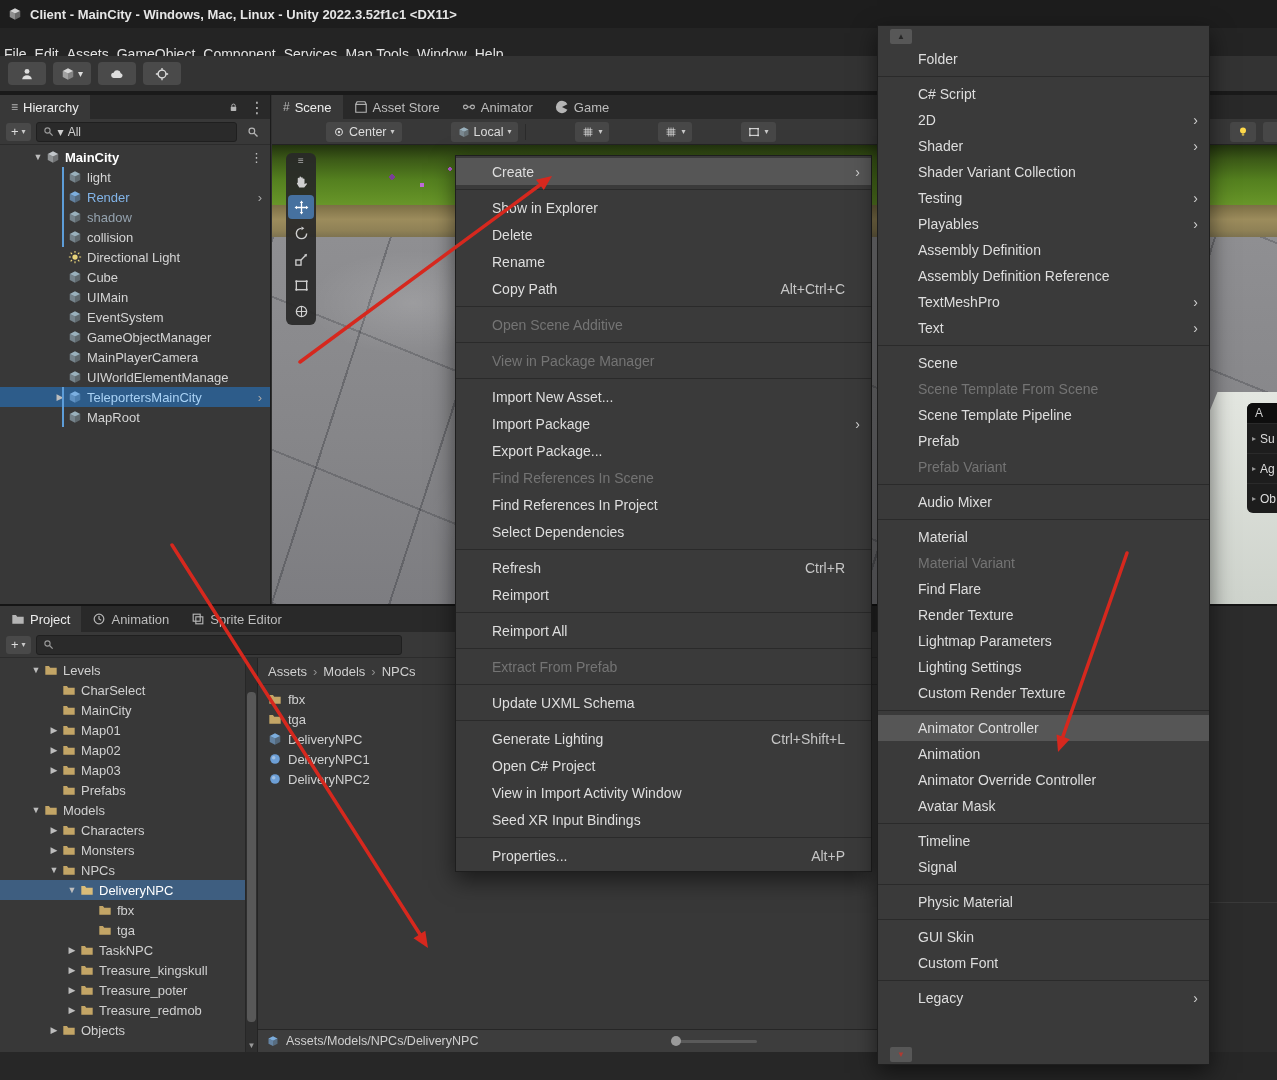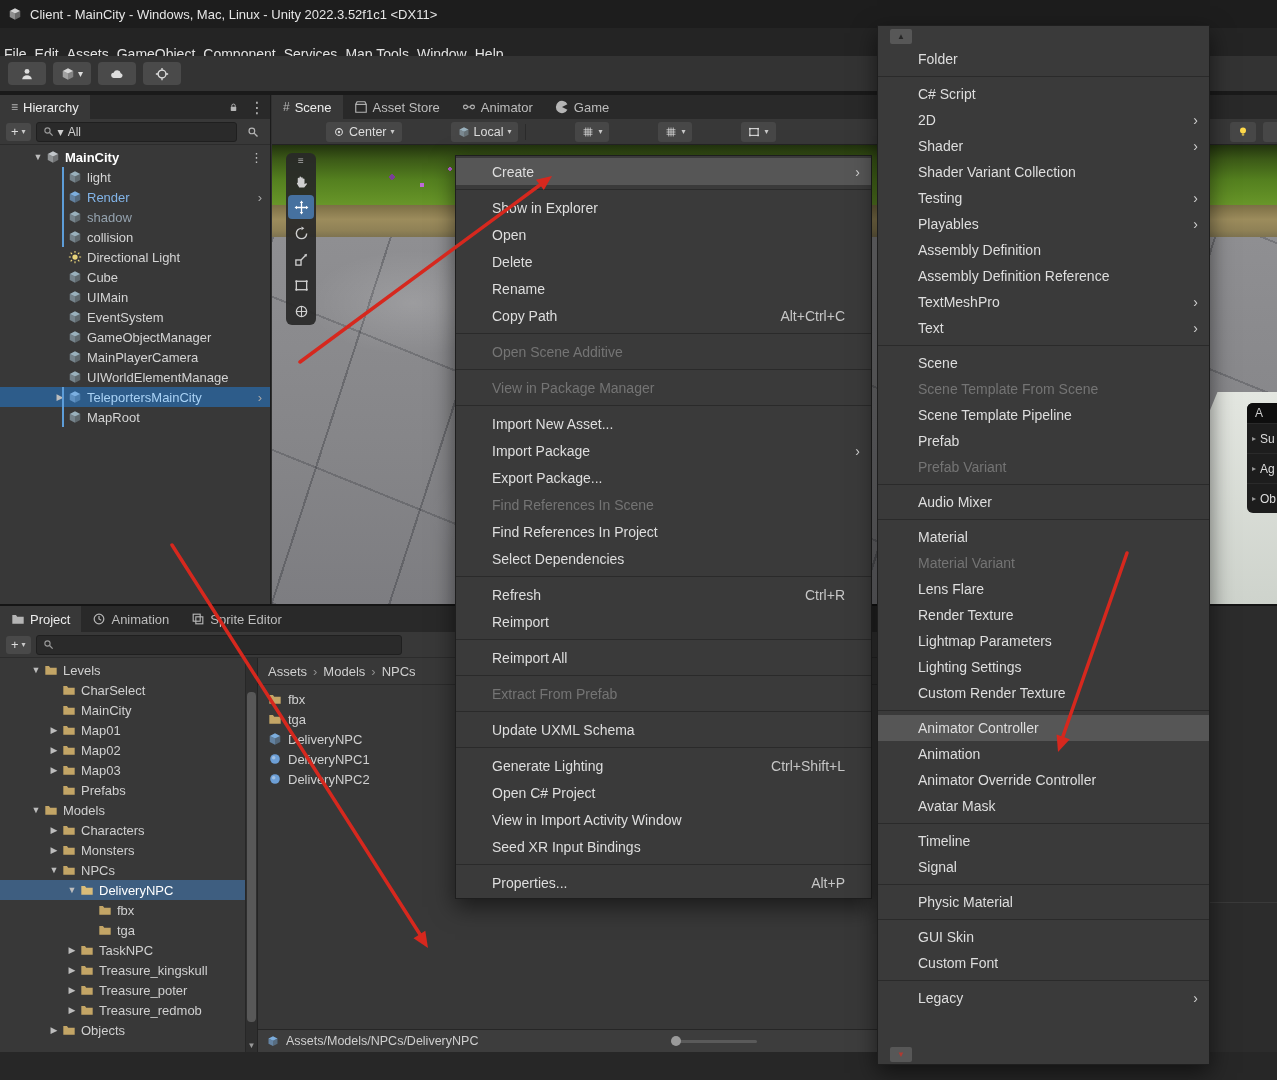--- a/index.html
+++ b/index.html
@@ -5,21 +5,21 @@
   html,body{margin:0;padding:0;background:#111;}
   .stage{position:relative;width:1277px;height:1080px;overflow:hidden;background:#303030;
          font-family:"Liberation Sans","DejaVu Sans",sans-serif;color:#d4d4d4;-webkit-font-smoothing:antialiased;}
   .icon{width:14px;height:14px;display:block;flex:none;}
   
   .ic-cube{color:#9eb6c3}.ic-prefab{color:#7fb3e6}.ic-scene{color:#c9ced2}.ic-sun{color:#e8d47a}
   .ic-folder{color:#c3a566}.ic-folder-open{color:#d9bc79}.ic-circle{color:#6d9fd6}.ic-tab{color:#b5b5b5}
   .ic-white{color:#dcdcdc}.ic-bulb{color:#ffd94a}
 
   
-  .titlebar{position:absolute;left:0;top:0;width:100%;height:28px;background:#1d1d1d;display:flex;align-items:center;gap:8px;padding-left:8px;box-sizing:border-box;font-size:13px;color:#e6e6e6;}
+  .titlebar{position:absolute;left:0;top:0;width:100%;height:28px;background:#1d1d1d;display:flex;align-items:center;gap:8px;padding-left:8px;box-sizing:border-box;font-size:13px;color:#e6e6e6;font-weight:bold;}
   .menubar{position:absolute;left:0;top:28px;width:100%;height:28px;background:#242424;display:flex;align-items:center;font-size:14px;color:#e2e2e2;}
   .mb-item{padding:0 4px;height:100%;display:flex;align-items:center;margin-top:24px;}
   .toolbar{position:absolute;left:0;top:56px;width:100%;height:35px;background:#333;display:flex;align-items:center;gap:7px;padding-left:8px;box-sizing:border-box;}
   .tb-btn{height:23px;min-width:28px;background:#4a4a4a;border-radius:4px;display:flex;align-items:center;justify-content:center;gap:3px;color:#ddd;padding:0 5px;font-size:10px;}
   .chromegap{position:absolute;left:0;top:91px;width:100%;height:4px;background:#1a1a1a;}
 
   
   .tabstrip{height:24px;background:#292929;display:flex;align-items:stretch;flex:none;}
   .tab{display:flex;align-items:center;gap:5px;padding:0 11px;font-size:13px;color:#bdbdbd;background:#292929;}
   .tab.active{background:#383838;color:#ececec;}
@@ -784,23 +784,20 @@
     <div id="context-menu-items">
         <div class="menu-item highlighted">
           <span class="menu-label">Create</span>
           <span class="menu-arrow">›</span>
         </div>
         <div class="menu-sep"></div>
         <div class="menu-item">
           <span class="menu-label">Show in Explorer</span>
         </div>
         <div class="menu-item">
-          <span class="menu-label">Open</span>
-        </div>
-        <div class="menu-item">
           <span class="menu-label">Delete</span>
         </div>
         <div class="menu-item">
           <span class="menu-label">Rename</span>
         </div>
         <div class="menu-item">
           <span class="menu-label">Copy Path</span>
           <span class="menu-shortcut">Alt+Ctrl+C</span>
         </div>
         <div class="menu-sep"></div>
@@ -941,21 +938,21 @@
           <span class="menu-label">Audio Mixer</span>
         </div>
         <div class="menu-sep"></div>
         <div class="menu-item">
           <span class="menu-label">Material</span>
         </div>
         <div class="menu-item disabled">
           <span class="menu-label">Material Variant</span>
         </div>
         <div class="menu-item">
-          <span class="menu-label">Lens Flare</span>
+          <span class="menu-label">Find Flare</span>
         </div>
         <div class="menu-item">
           <span class="menu-label">Render Texture</span>
         </div>
         <div class="menu-item">
           <span class="menu-label">Lightmap Parameters</span>
         </div>
         <div class="menu-item">
           <span class="menu-label">Lighting Settings</span>
         </div>

